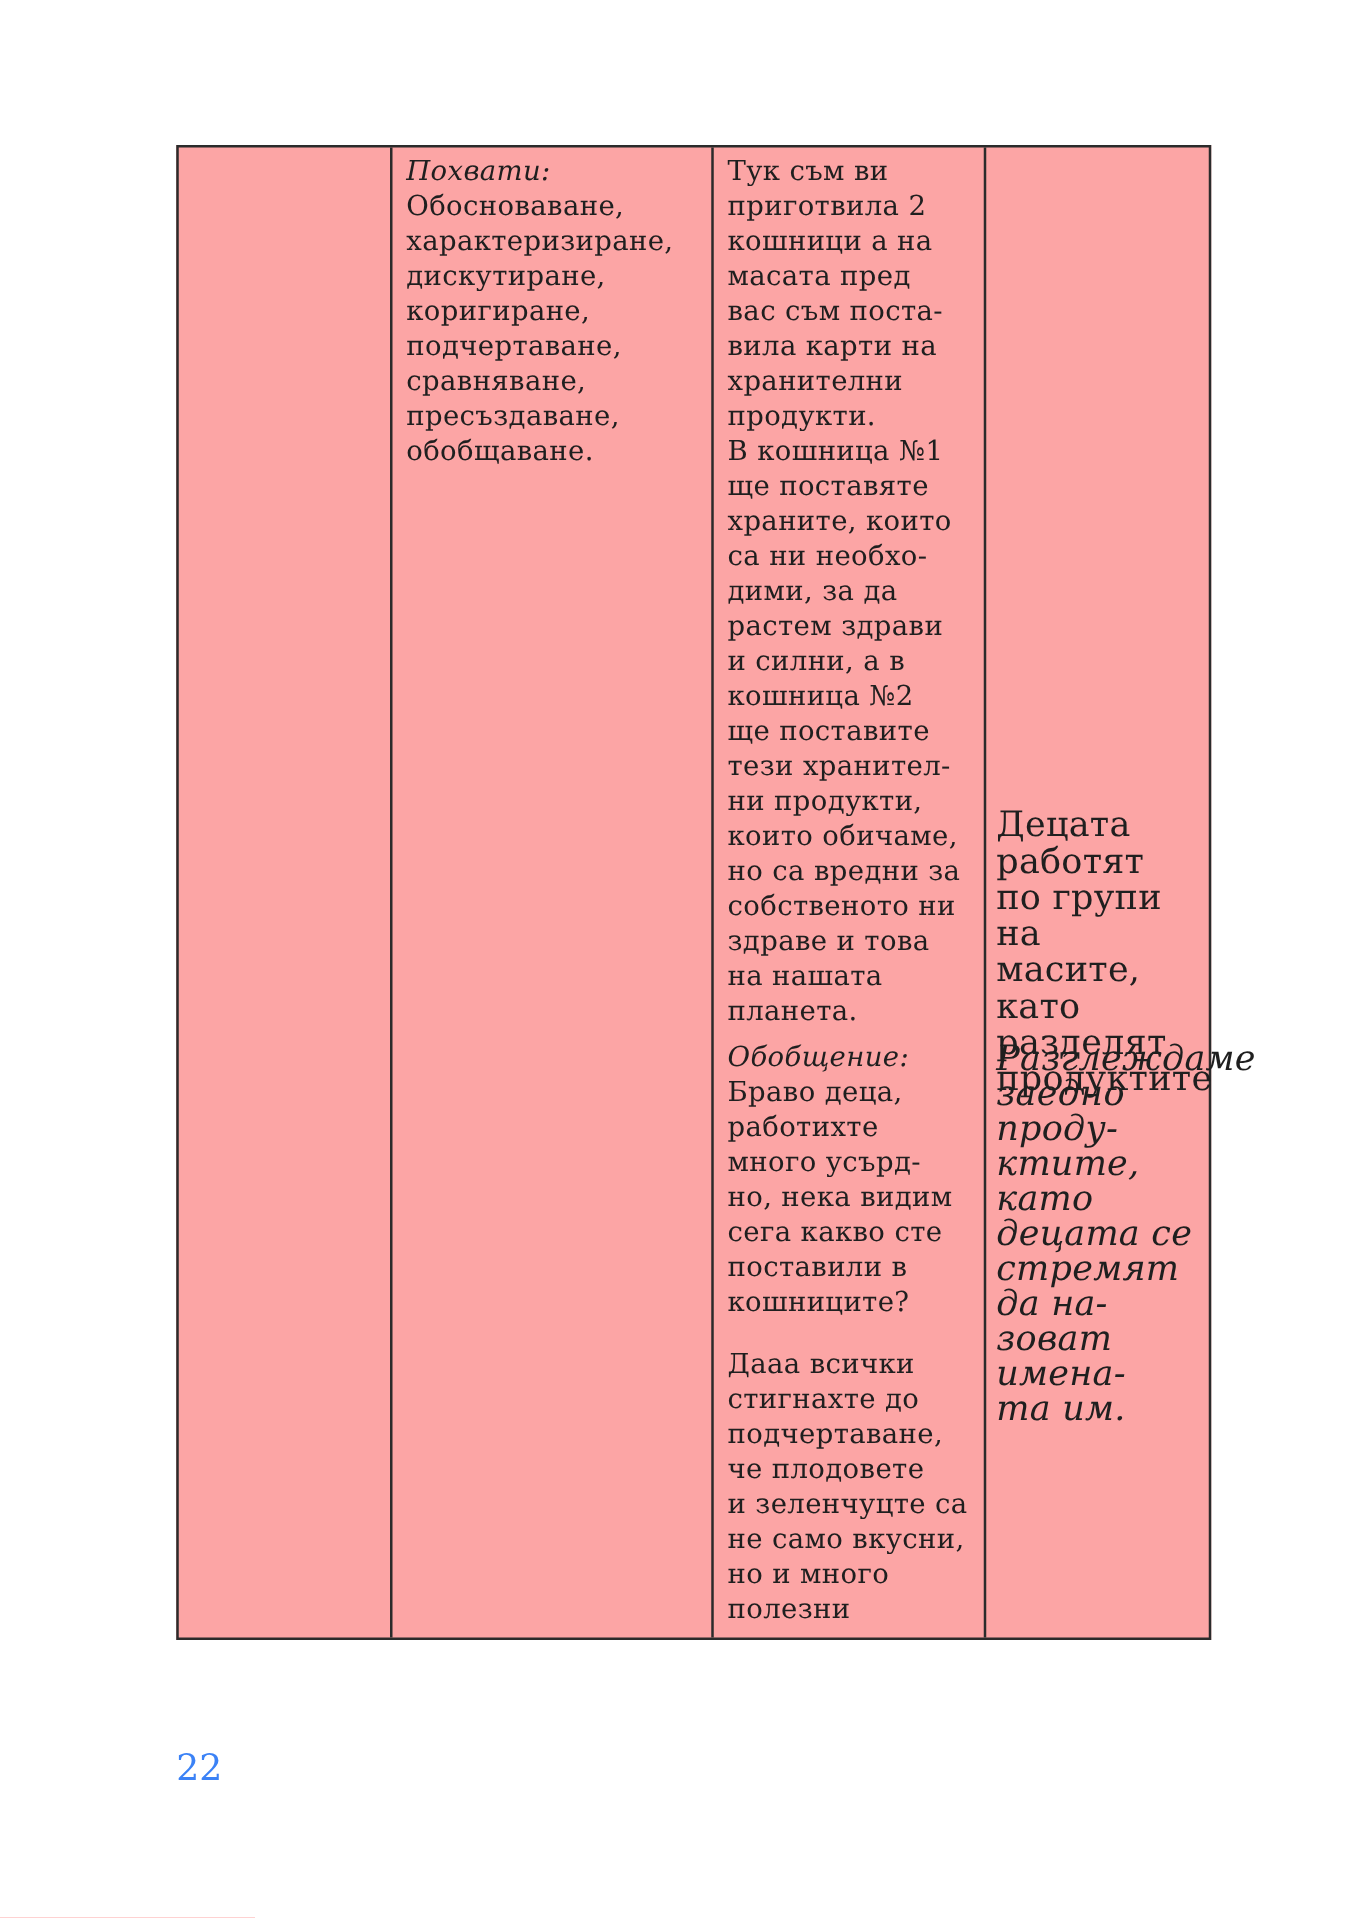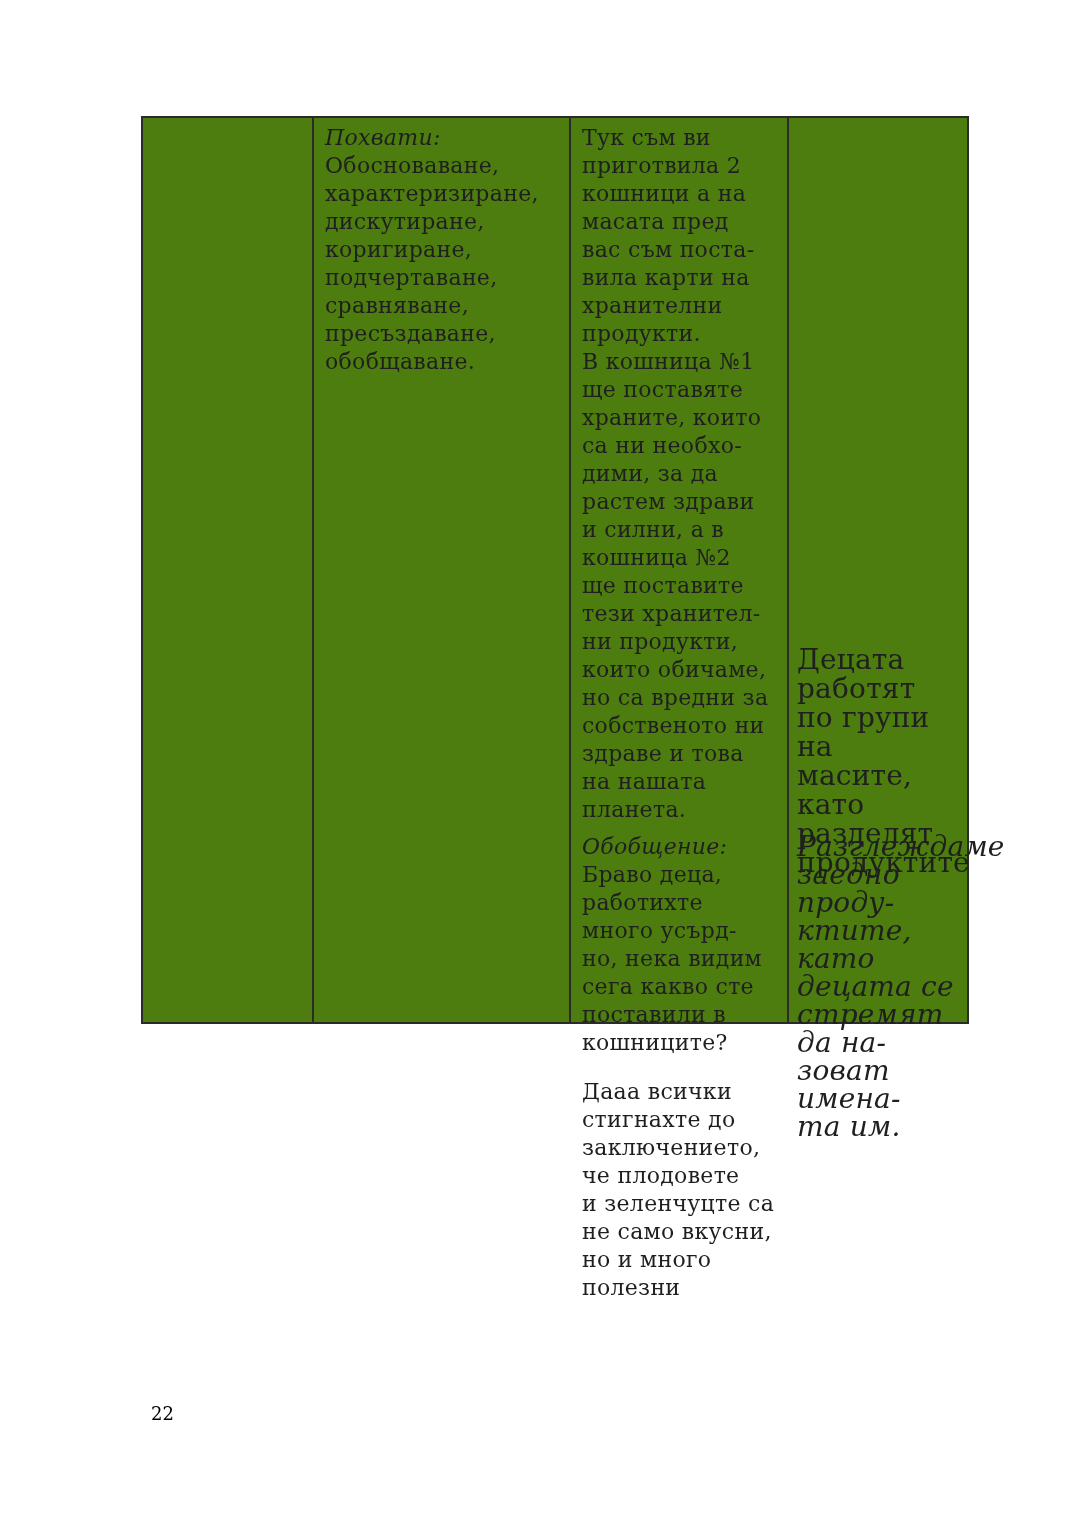--- a/index.html
+++ b/index.html
@@ -13,25 +13,25 @@
     position: relative;
     font-family: "DejaVu Serif", serif;
     color: #1f1f1f;
     overflow: hidden;
   }
   .doc-table {
     position: absolute;
     left: 141px;
     top: 116px;
     width: 828px;
-    height: 908px;
+    height: 1196px;
     border: 2px solid #2b2b2b;
     box-sizing: border-box;
     display: flex;
-    background: #4d7c0f;
+    background: #fca5a5;
   }
   .col {
     position: relative;
     box-sizing: border-box;
     border-right: 2px solid #2b2b2b;
     height: 100%;
   }
   .col-1 { width: 171px; }
   .col-2 { width: 257px; }
   .col-3 { width: 218px; text-decoration: underline; }
@@ -56,25 +56,25 @@
   .col-4 .txt {
     font-size: 28px;
     line-height: 29px;
     letter-spacing: 0.2px;
   }
   .col-4 .block-1 { left: 8px; right: 2px; top: 527px; }
   .col-4 .block-2 { left: 8px; right: 2px; top: 715px; line-height: 28px; font-style: italic; }
 
   .page-number {
     position: absolute;
-    left: 151px;
+    left: 141px;
     top: 1399px;
-    font-size: 18px;
+    font-size: 29px;
     line-height: 30px;
-    color: #000000;
+    color: #3b82f6;
   }
 </style>
 </head>
 <body>
 
 <div class="doc-table">
 
   <div class="col col-1"></div>
 
   <div class="col col-2">
@@ -118,21 +118,21 @@
     <div class="txt block-2"><span class="italic-head">Обобщение:</span>
 <span>Браво деца,
 работихте
 много усърд-
 но, нека видим
 сега какво сте
 поставили в
 кошниците?</span></div>
     <div class="txt block-3">Дааа всички
 стигнахте до
-заключението,
+подчертаване,
 че плодовете
 и зеленчуцте са
 не само вкусни,
 но и много
 полезни</div>
   </div>
 
   <div class="col col-4">
     <div class="txt block-1">Децата работят
 по групи на

